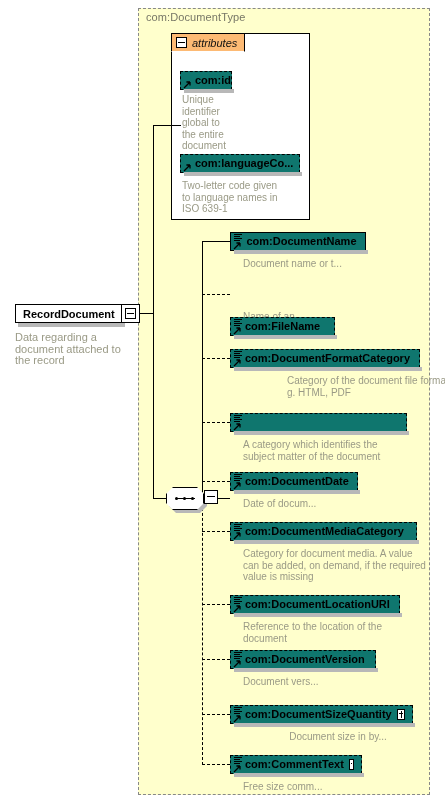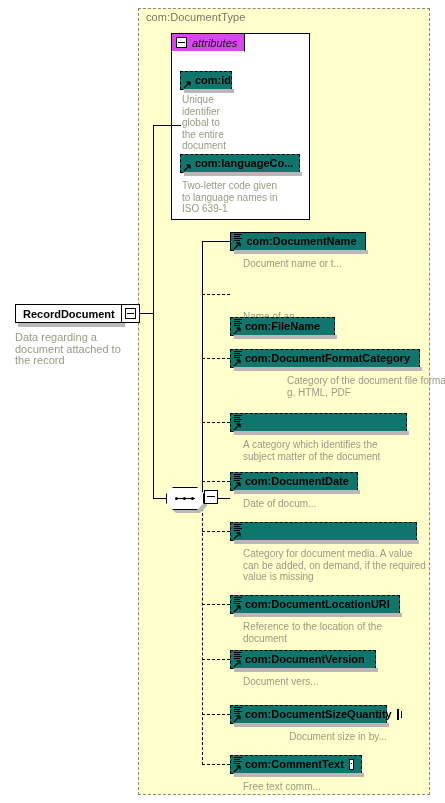--- a/index.html
+++ b/index.html
@@ -45,21 +45,21 @@
     background: #ffffff;
     border: 1px solid #000000;
     box-sizing: border-box;
   }
   #attributes-tab {
     position: absolute;
     left: 171px;
     top: 33px;
     height: 19px;
     padding: 0 7px 0 4px;
-    background: #d946ef;
+    background: #fdba74;
     border: 1px solid #000000;
     border-bottom: 1px solid #ffffff;
     box-sizing: border-box;
     display: flex;
     align-items: center;
     gap: 5px;
     z-index: 3;
   }
   .minus-box {
     width: 9px; height: 9px;
@@ -459,20 +459,21 @@
       <i></i>
       <i></i>
       <i></i>
       <i></i>
     </span>
   <span class="ref-arrow">
     <svg width="9" height="9" viewBox="0 0 9 9">
         <path d="M1 8 L7 2 M7 2 L3.4 2 M7 2 L7 5.6" stroke="#000" stroke-width="1.3" fill="none"></path>
       </svg>
   </span>
+  <span class="node-label">com:DocumentMediaCategory</span>
 </div>
 <div class="doc" style="left:243px; top:548px; width:195px;">Category for document media. A value
 can be added, on demand, if the required
 value is missing</div>
 
 <div class="line h-dash" style="left:202px; top:604px; width:28px;"></div>
 <div class="node dashed" style="left:230px; top:595px; width:170px;">
   <span class="shadow"></span>
   <span class="lines-icon">
       <i></i>
@@ -502,21 +503,21 @@
   <span class="ref-arrow">
     <svg width="9" height="9" viewBox="0 0 9 9">
         <path d="M1 8 L7 2 M7 2 L3.4 2 M7 2 L7 5.6" stroke="#000" stroke-width="1.3" fill="none"></path>
       </svg>
   </span>
   <span class="node-label">com:DocumentVersion</span>
 </div>
 <div class="doc" style="left:243px; top:676px; width:190px;">Document vers...</div>
 
 <div class="line h-dash" style="left:202px; top:714px; width:28px;"></div>
-<div class="node dashed" style="left:230px; top:705px; width:157px;">
+<div class="node dashed" style="left:230px; top:705px; width:183px;">
   <span class="shadow"></span>
   <span class="lines-icon">
       <i></i>
       <i></i>
       <i></i>
       <i></i>
     </span>
   <span class="ref-arrow">
     <svg width="9" height="9" viewBox="0 0 9 9">
         <path d="M1 8 L7 2 M7 2 L3.4 2 M7 2 L7 5.6" stroke="#000" stroke-width="1.3" fill="none"></path>
@@ -537,13 +538,13 @@
       <i></i>
     </span>
   <span class="ref-arrow">
     <svg width="9" height="9" viewBox="0 0 9 9">
         <path d="M1 8 L7 2 M7 2 L3.4 2 M7 2 L7 5.6" stroke="#000" stroke-width="1.3" fill="none"></path>
       </svg>
   </span>
   <span class="node-label">com:CommentText</span>
   <span class="plus-box"></span>
 </div>
-<div class="doc" style="left:243px; top:781px; width:190px;">Free text comm...</div>
+<div class="doc" style="left:243px; top:781px; width:190px;">Free size comm...</div>
 
 </body></html>

